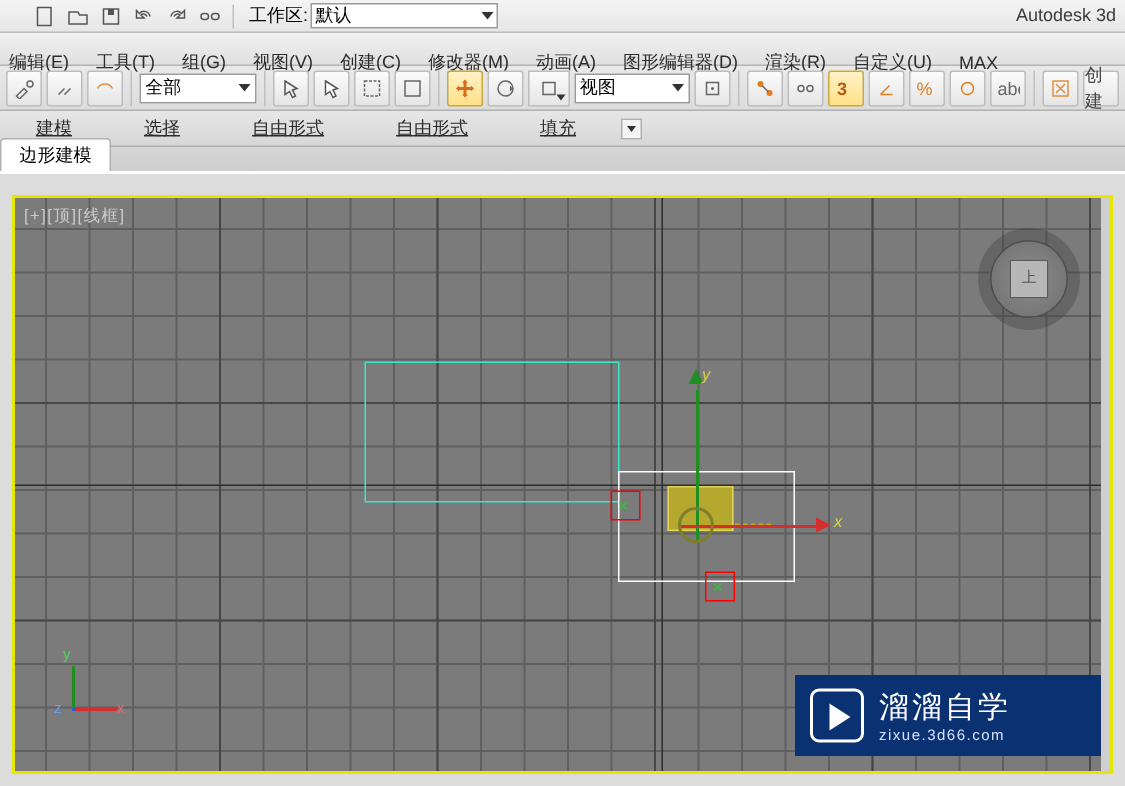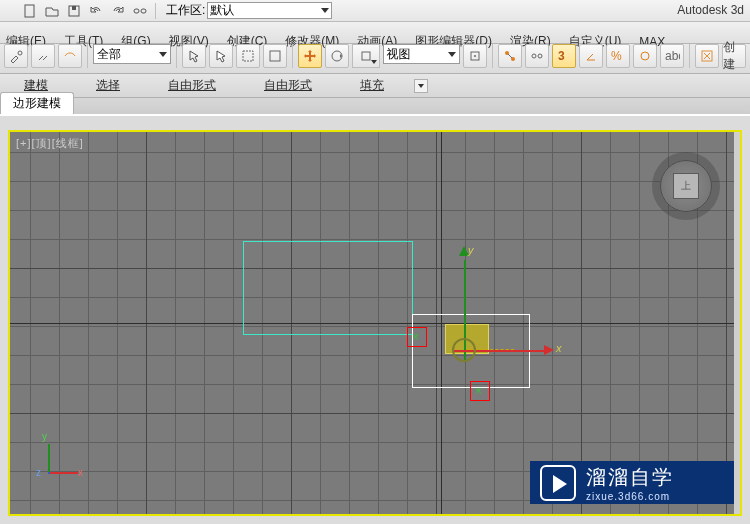--- a/index.html
+++ b/index.html
@@ -13,21 +13,21 @@
 .workspace label { margin-left: 4px; }
 .workspace .combo { width: 125px; height: 17px; border: 1px solid #9a9a9a; background: #fff; display: flex; align-items: center; padding: 0 2px; justify-content: space-between; }
 .workspace .combo .arrow { border-left: 4px solid transparent; border-right: 4px solid transparent; border-top: 5px solid #333; }
 .app-title { position: absolute; right: 6px; top: 3px; color: #3a3a3a; }
 
 
 .menubar { height: 22px; background: linear-gradient(#f0f0f0,#e0e0e0); display: flex; align-items: center; padding: 0 6px; border-bottom: 1px solid #b4b4b4; }
 .menubar .menu-item { margin-right: 18px; color: #2b2b2b; margin-top: 18px; }
 
 
-.ribbon { height: 30px; background: linear-gradient(#e9e9e9,#dcdcdc); display: flex; padding: 0 4px; gap: 3px; border-bottom: 1px solid #b0b0b0; }
+.ribbon { height: 30px; background: linear-gradient(#e9e9e9,#dcdcdc); display: flex; align-items: center; padding: 0 4px; gap: 3px; border-bottom: 1px solid #b0b0b0; }
 .ribbon .rbtn { width: 24px; height: 24px; border: 1px solid #bdbdbd; background: linear-gradient(#fbfbfb,#e5e5e5); border-radius: 2px; display: flex; align-items: center; justify-content: center; color: #444; }
 .ribbon .rbtn.active { background: linear-gradient(#fff2c4,#ffe08a); border-color: #c9a93f; }
 .ribbon .rsep { width: 1px; height: 24px; background: #c0c0c0; margin: 0 2px; }
 .ribbon .combo { width: 78px; height: 20px; border: 1px solid #9a9a9a; background: #fff; display: flex; align-items: center; padding: 0 3px; justify-content: space-between; }
 .ribbon .combo .arrow { border-left: 4px solid transparent; border-right: 4px solid transparent; border-top: 5px solid #333; }
 .ribbon .picker { width: 28px; height: 24px; border: 1px solid #bdbdbd; background: linear-gradient(#fbfbfb,#e5e5e5); display: flex; align-items: center; justify-content: center; position: relative; }
 .ribbon .picker::after { content: ""; position: absolute; right: 2px; bottom: 3px; border-left: 3px solid transparent; border-right: 3px solid transparent; border-top: 4px solid #333; }
 
 
 .ribbontabs { height: 24px; background: linear-gradient(#e6e6e6,#d7d7d7); display: flex; align-items: center; border-bottom: 1px solid #b0b0b0; }
@@ -80,21 +80,21 @@
 
 .tripod { position: absolute; left: 24px; bottom: 36px; width: 48px; height: 48px; }
 .tripod .ty { position: absolute; left: 14px; bottom: 4px; width: 2px; height: 30px; background: #1f8f1f; }
 .tripod .tx { position: absolute; left: 14px; bottom: 4px; width: 30px; height: 2px; background: #d62e2e; }
 .tripod .tz { position: absolute; left: 14px; bottom: 4px; width: 2px; height: 2px; background: #2e5bd6; }
 .tripod .ly { position: absolute; left: 8px; bottom: 36px; color: #4ed64e; font-size: 10px; }
 .tripod .lx { position: absolute; left: 44px; bottom: 0; color: #ed6a6a; font-size: 10px; }
 .tripod .lz { position: absolute; left: 2px; bottom: 0; color: #6aa0ed; font-size: 10px; }
 
 
-.watermark { position: absolute; right: 0; bottom: 10px; width: 210px; height: 43px; background: #0a3273; display: flex; align-items: center; padding: 0 10px; gap: 10px; margin-left: 12px; }
+.watermark { position: absolute; right: 0; bottom: 10px; width: 210px; height: 54px; background: #0a3273; display: flex; align-items: center; padding: 0 10px; gap: 10px; margin-left: 12px; }
 .watermark .pl { width: 36px; height: 36px; border: 2px solid #fff; border-radius: 6px; position: relative; }
 .watermark .pl::after { content: ""; position: absolute; left: 11px; top: 8px; width: 0; height: 0; border-top: 9px solid transparent; border-bottom: 9px solid transparent; border-left: 14px solid #fff; }
 .watermark .wtxt { color: #fff; display: flex; flex-direction: column; }
 .watermark .wtxt .big { font-size: 20px; font-weight: 500; letter-spacing: 2px; }
 .watermark .wtxt .small { font-size: 10px; letter-spacing: 1px; color: #d6e2ff; }
 
 svg { display: block; }
 </style>
 </head>
 <body>

